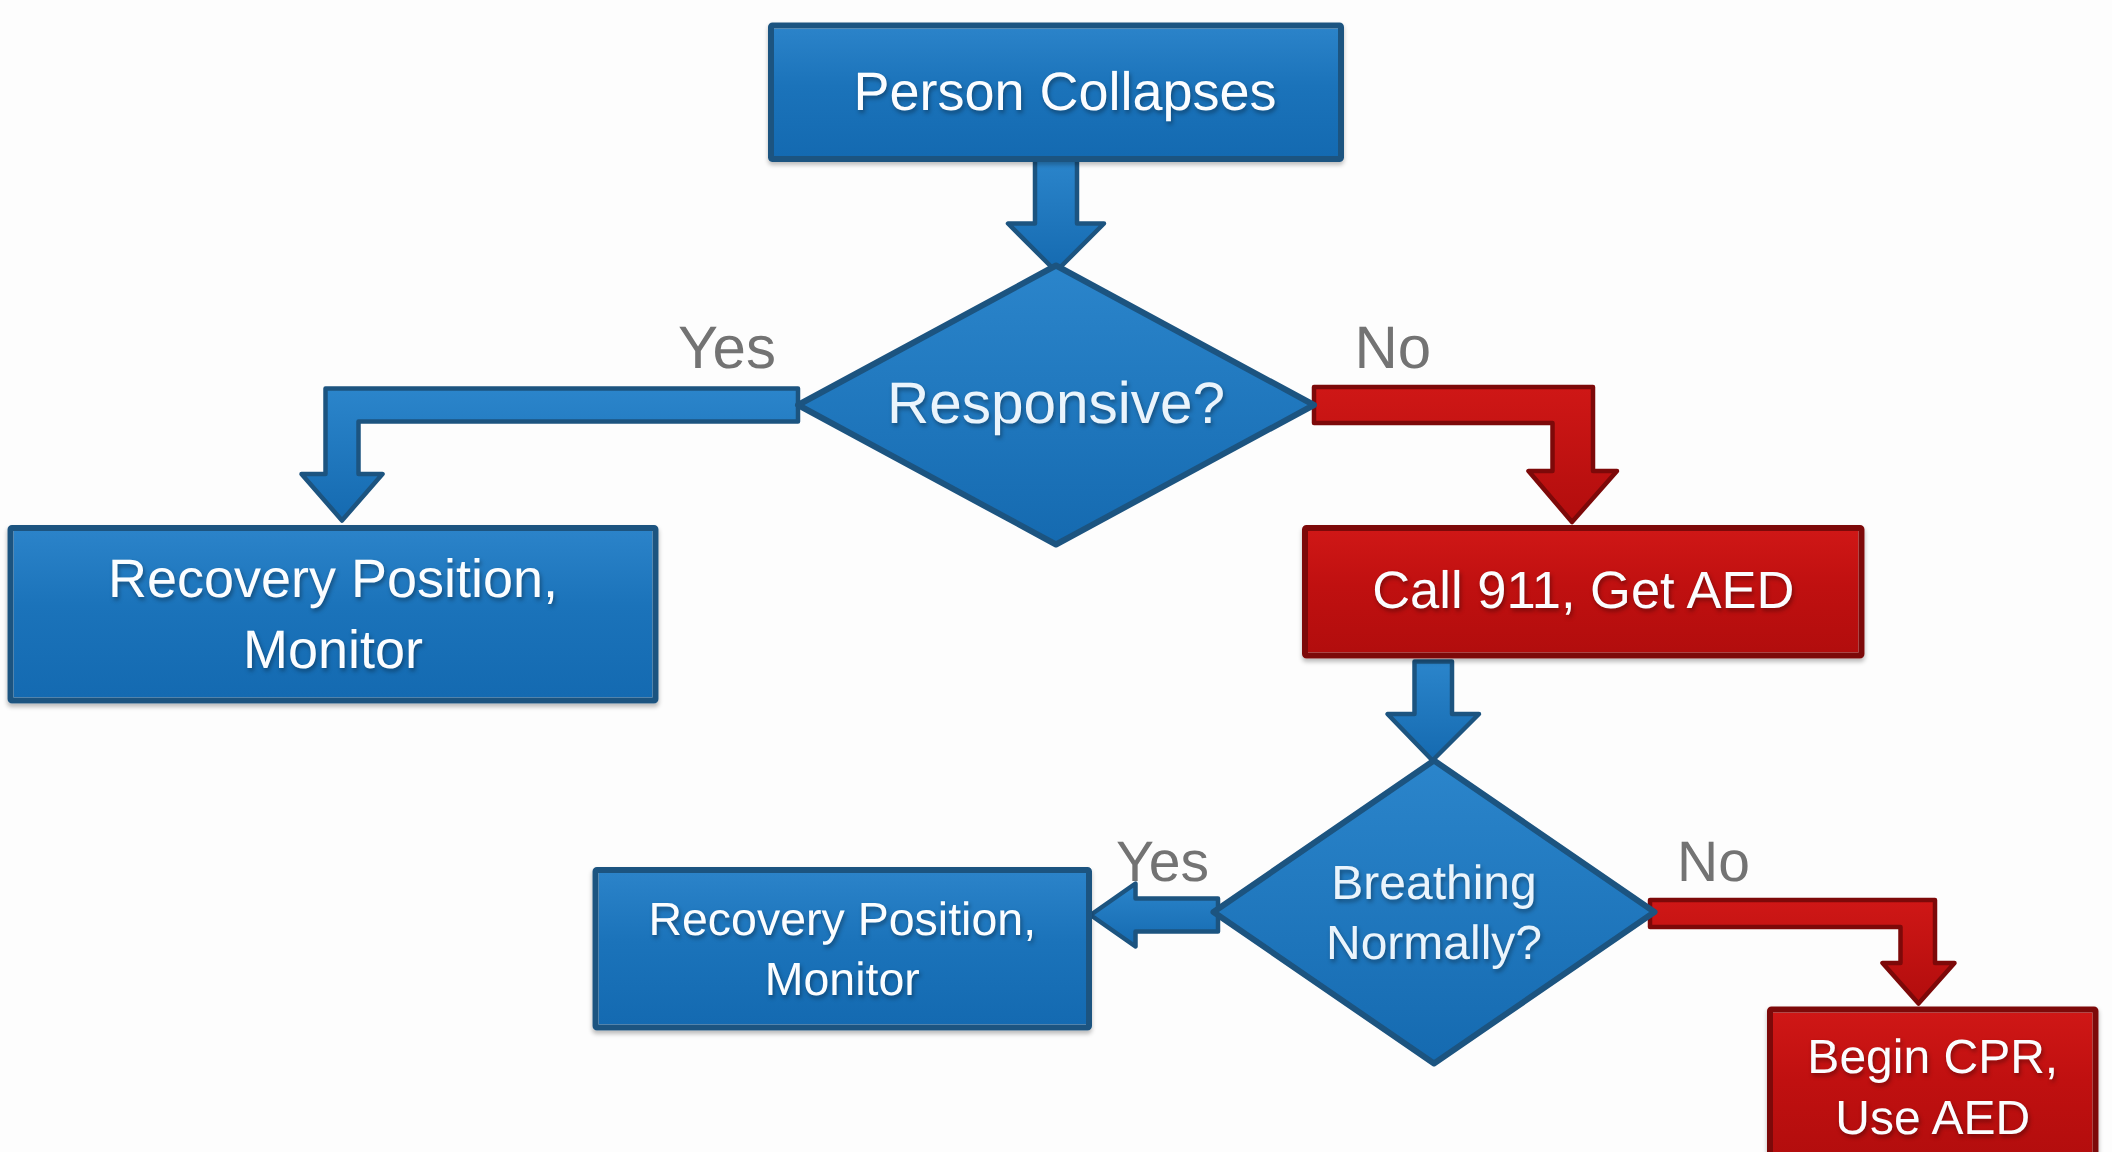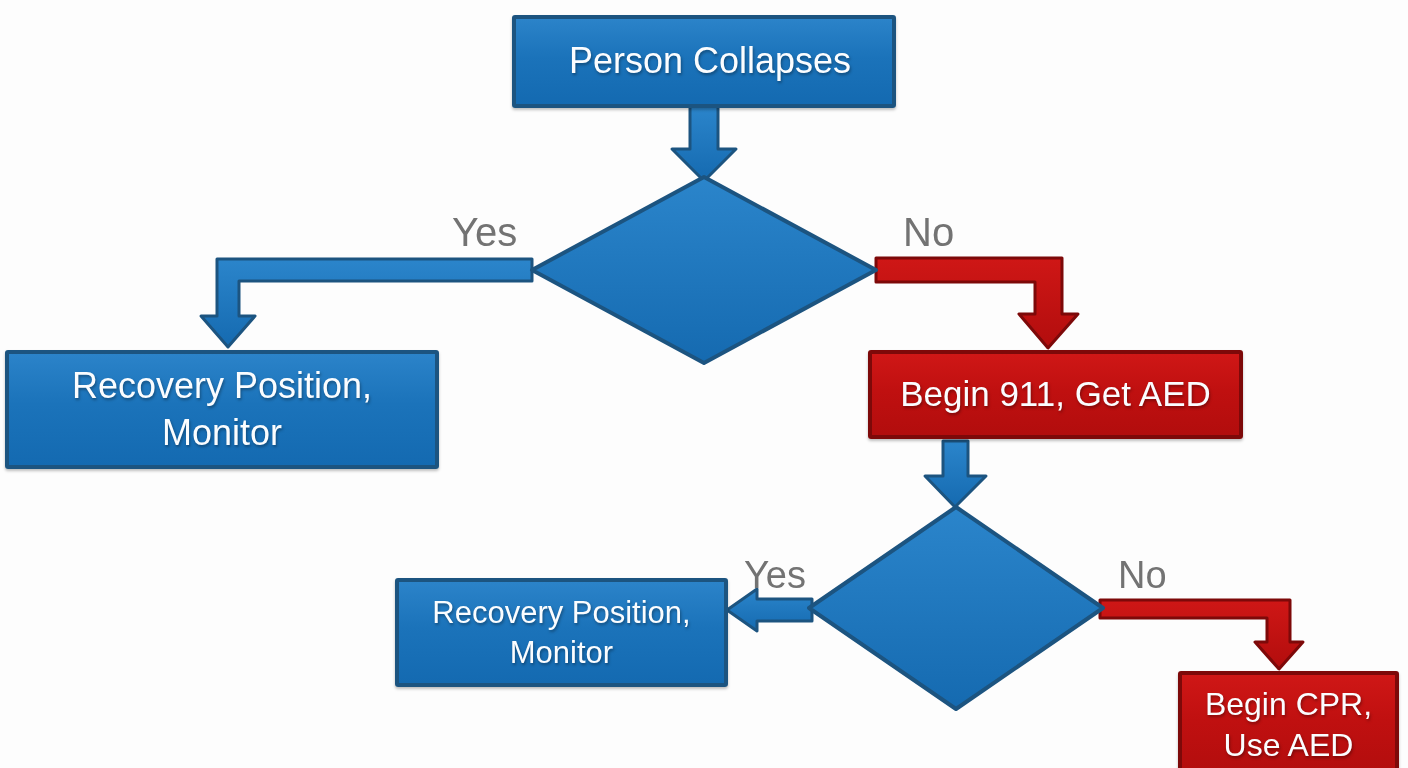--- a/index.html
+++ b/index.html
@@ -94,29 +94,32 @@
 
     <polygon points="704,177 876,270 704,363 532,270" fill="url(#gb)" stroke="#1c5480" stroke-width="4" stroke-linejoin="round"></polygon>
     <polygon points="956,507 1103,608 956,709 809,608" fill="url(#gb)" stroke="#1c5480" stroke-width="4" stroke-linejoin="round"></polygon>
   </svg>
 
   <div class="node blue" id="node-person">Person Collapses</div>
 
   <div class="node blue" id="node-recovery1">Recovery Position,
 Monitor</div>
 
-  <div class="node red" id="node-call911">Begin 911, Get AED</div>
+  <div class="node red" id="node-call911">Call 911, Get AED</div>
 
   <div class="node blue" id="node-recovery2">Recovery Position,
 Monitor</div>
 
   <div class="node red" id="node-begincpr">Begin CPR,
 Use AED</div>
 
+  <div class="diamond-label" id="label-responsive">Responsive?</div>
 
+  <div class="diamond-label" id="label-breathing">Breathing
+Normally?</div>
 
   <div class="edge-label" id="edge-yes1">Yes</div>
 
   <div class="edge-label" id="edge-no1">No</div>
 
   <div class="edge-label" id="edge-yes2">Yes</div>
 
   <div class="edge-label" id="edge-no2">No</div>
 
 </div>

